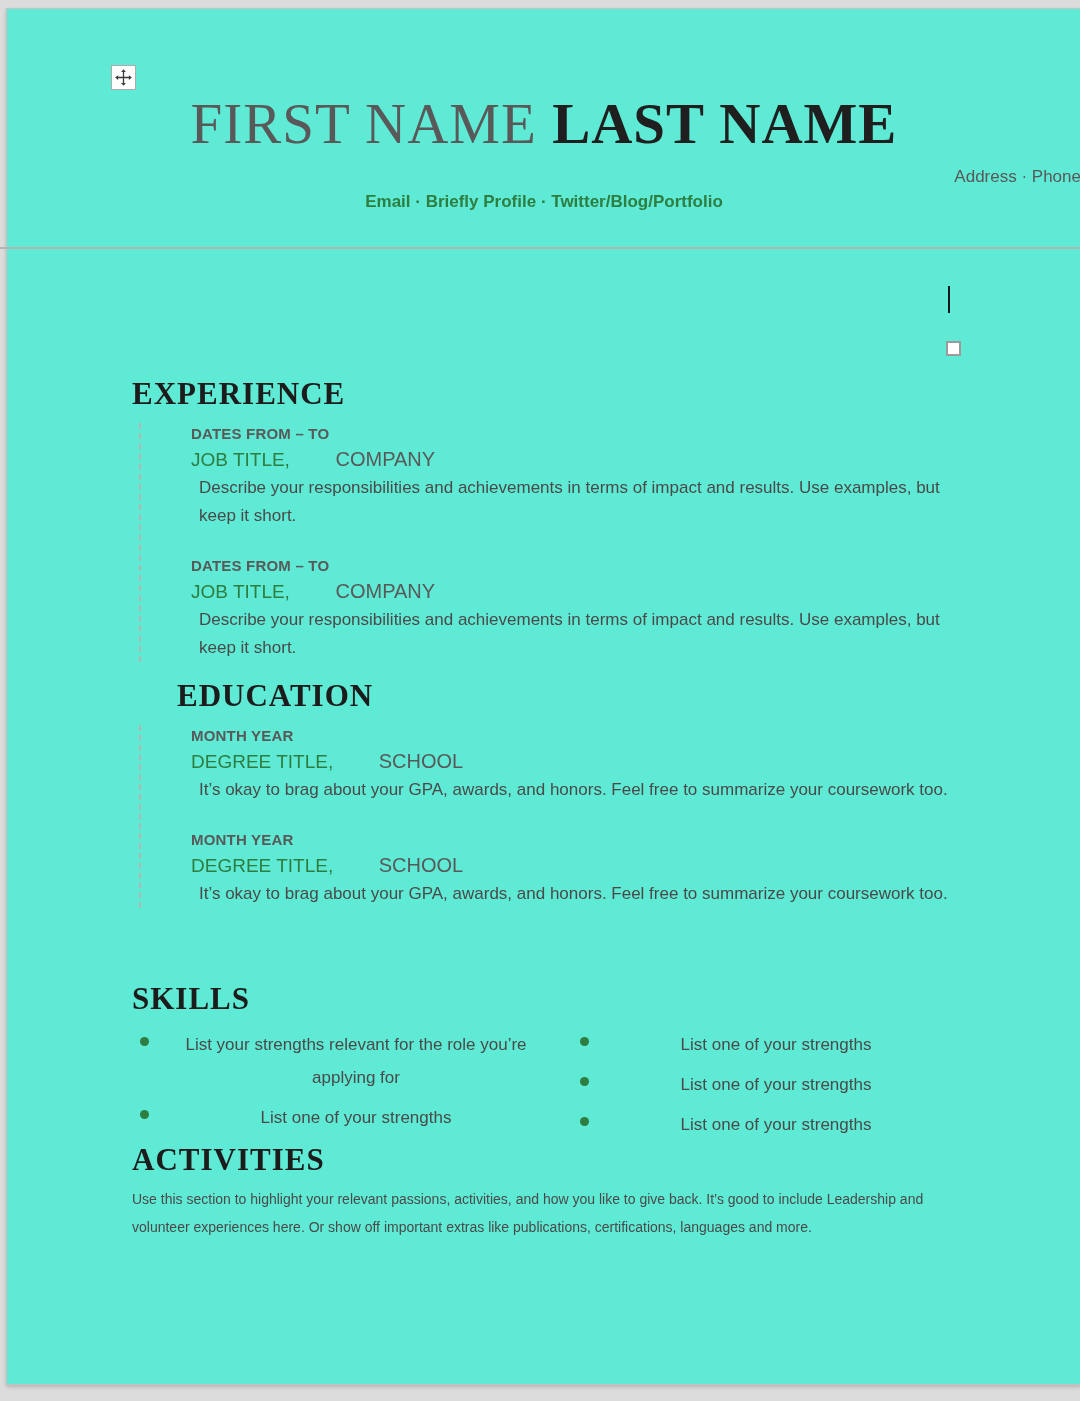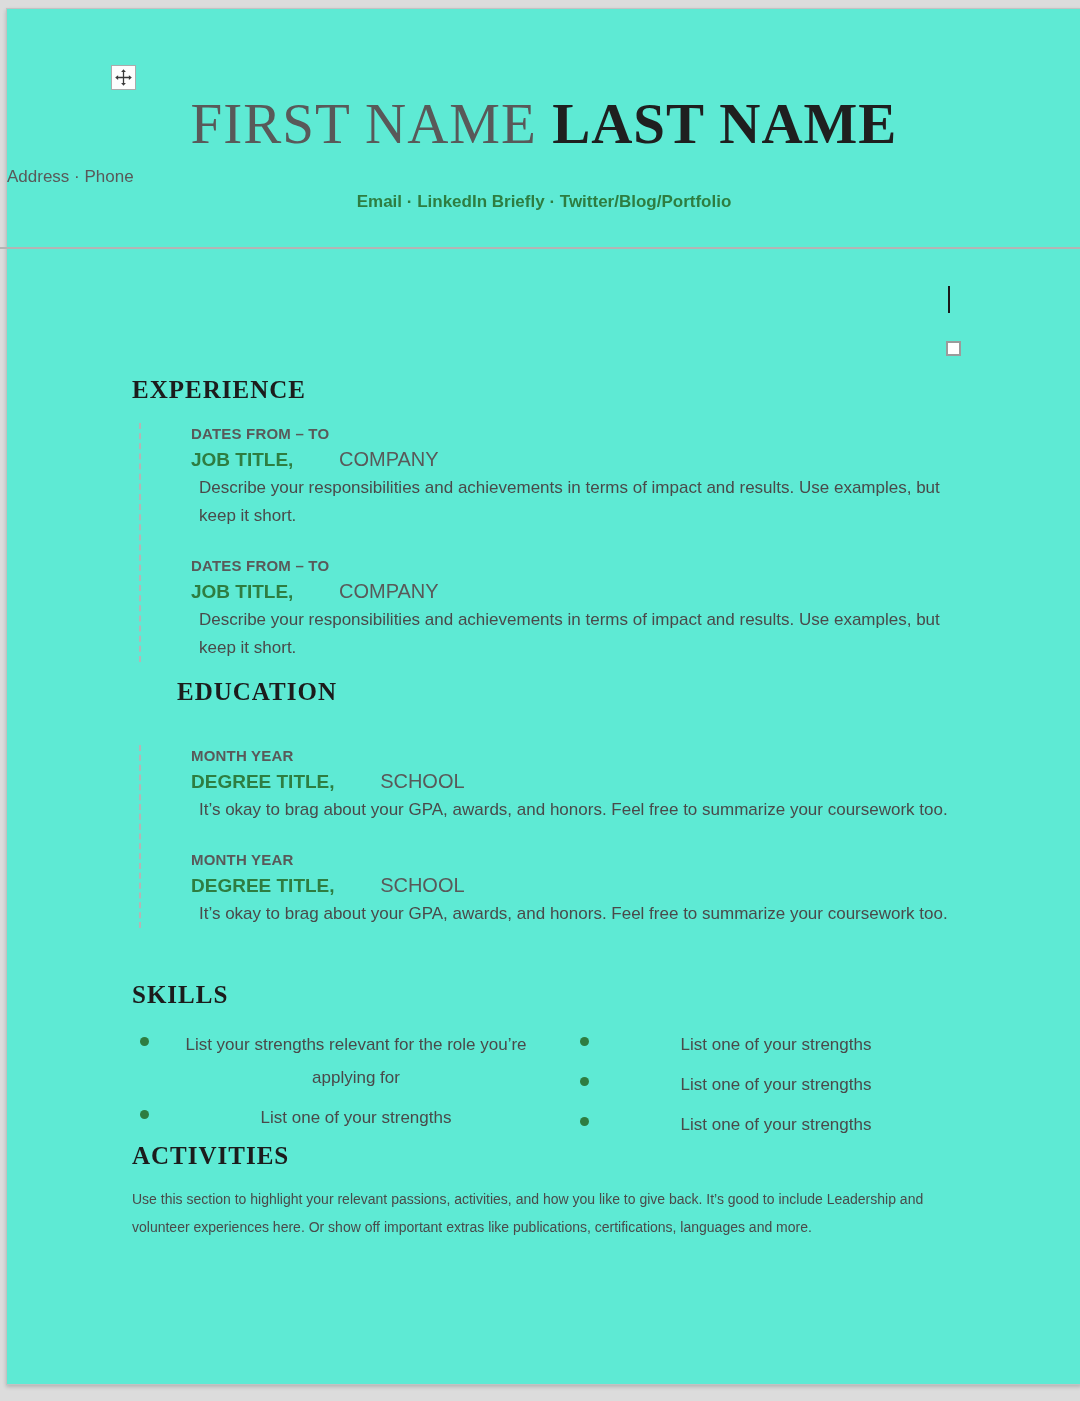--- a/index.html
+++ b/index.html
@@ -40,21 +40,21 @@
     text-align: center;
     font-family: "Liberation Serif", serif;
     font-size: 57px; line-height: 70px;
     letter-spacing: 1px;
     white-space: nowrap;
   }
   .first-name { color: #595959; font-weight: 400; }
   .last-name  { color: #1f1f1f; font-weight: 700; }
   .contact-line1 {
     position: absolute; left: 0; top: 158px; width: 100%;
-    text-align: left;
+    text-align: right;
     font-size: 17px; color: #595959;
   }
   .contact-line2 {
     position: absolute; left: 0; top: 183px; width: 100%;
     text-align: center;
     font-size: 17px; font-weight: 700; color: #2e7d41;
   }
   
   .objective {
     position: absolute; left: 125px; top: 279px;
@@ -70,45 +70,45 @@
   .anchor-box {
     position: absolute; left: 939px; top: 332px;
     width: 15px; height: 15px;
     border: 2px solid #9b9b9b;
     background: #fff;
   }
   
   .section-title {
     position: absolute; left: 125px;
     font-family: "Liberation Serif", serif;
-    font-weight: 700; font-size: 25px;
+    font-weight: 700; font-size: 31px;
     letter-spacing: 1px;
     color: #1c1c1c;
   }
   .t-experience { top: 367px; }
   .t-education  { top: 669px; margin-left: 45px; }
   .t-skills     { top: 972px; }
   .t-activities { top: 1133px; }
 
   .entry-block {
     position: absolute; left: 132px;
     border-left: 2px dashed #b5b5b5;
     padding-left: 50px;
     width: 790px;
   }
   .b-experience { top: 414px; }
-  .b-education  { top: 736px; }
+  .b-education  { top: 716px; }
   .entry + .entry { margin-top: 25px; }
   .entry-dates {
     font-size: 15px; font-weight: 700;
     color: #595959; letter-spacing: 0.2px;
     line-height: 22px;
   }
   .entry-titleline { font-size: 20px; line-height: 29px; }
-  .entry-title { color: #2e7d41; font-weight: 700; font-size: 19px; }
+  .entry-title { color: #2e7d41; font-weight: 400; font-size: 19px; }
   .entry-org   { color: #595959; font-weight: 400; margin-left: 40px; }
   .entry-desc {
     font-size: 17px; line-height: 28px;
     color: #4a4a4a; width: 752px; margin-left: 8px;
   }
   
   .skills-columns {
     position: absolute; left: 125px; top: 1019px;
     display: flex; width: 810px;
   }
@@ -151,21 +151,21 @@
       <path d="M1.5 12 L5.2 9 L5.2 15 Z" fill="#3a3a3a"></path>
       <path d="M22.5 12 L18.8 9 L18.8 15 Z" fill="#3a3a3a"></path>
     </svg>
   </div>
 
   <div class="name-line">
     <span class="first-name">FIRST NAME</span>
     <span class="last-name">LAST NAME</span>
   </div>
   <div class="contact-line1">Address · Phone</div>
-  <div class="contact-line2">Email · LinkedIn Briefly · Twitter/Blog/Portfolio</div>
+  <div class="contact-line2">Email · Briefly Profile · Twitter/Blog/Portfolio</div>
 
   <div class="caret"></div>
   <div class="anchor-box"></div>
 
   <h2 class="section-title t-experience">EXPERIENCE</h2>
   <div class="entry-block b-experience">
     <div class="entry">
       <div class="entry-dates">DATES FROM – TO</div>
       <div class="entry-titleline">
         <span class="entry-title">JOB TITLE,</span>

